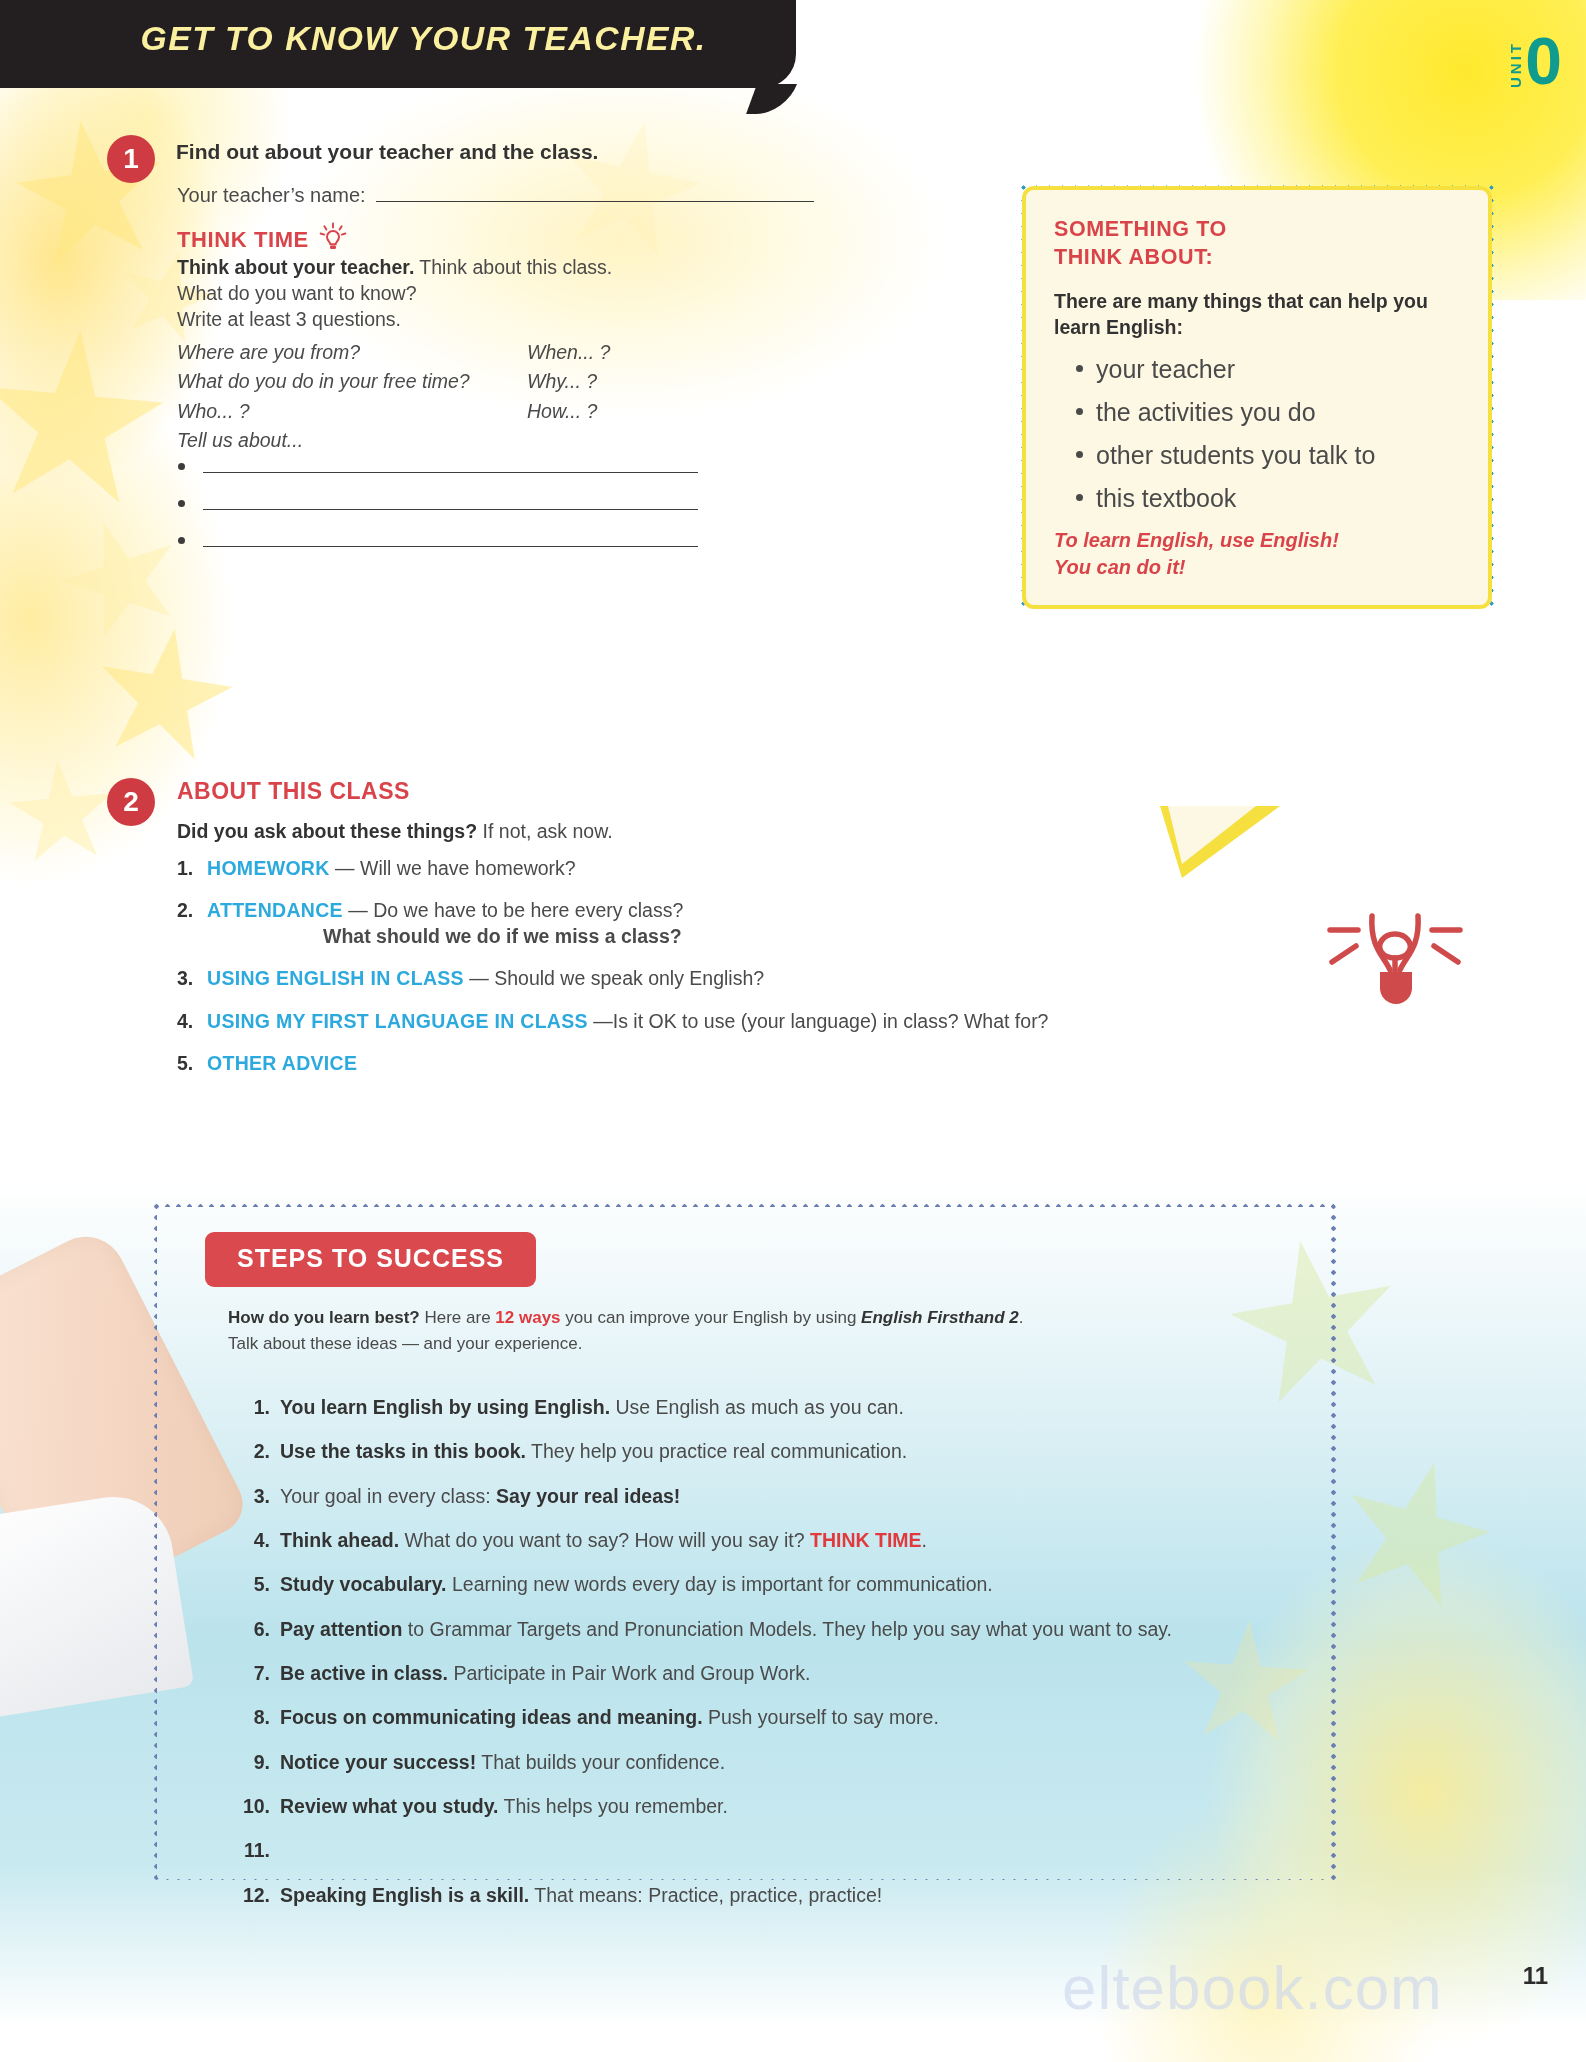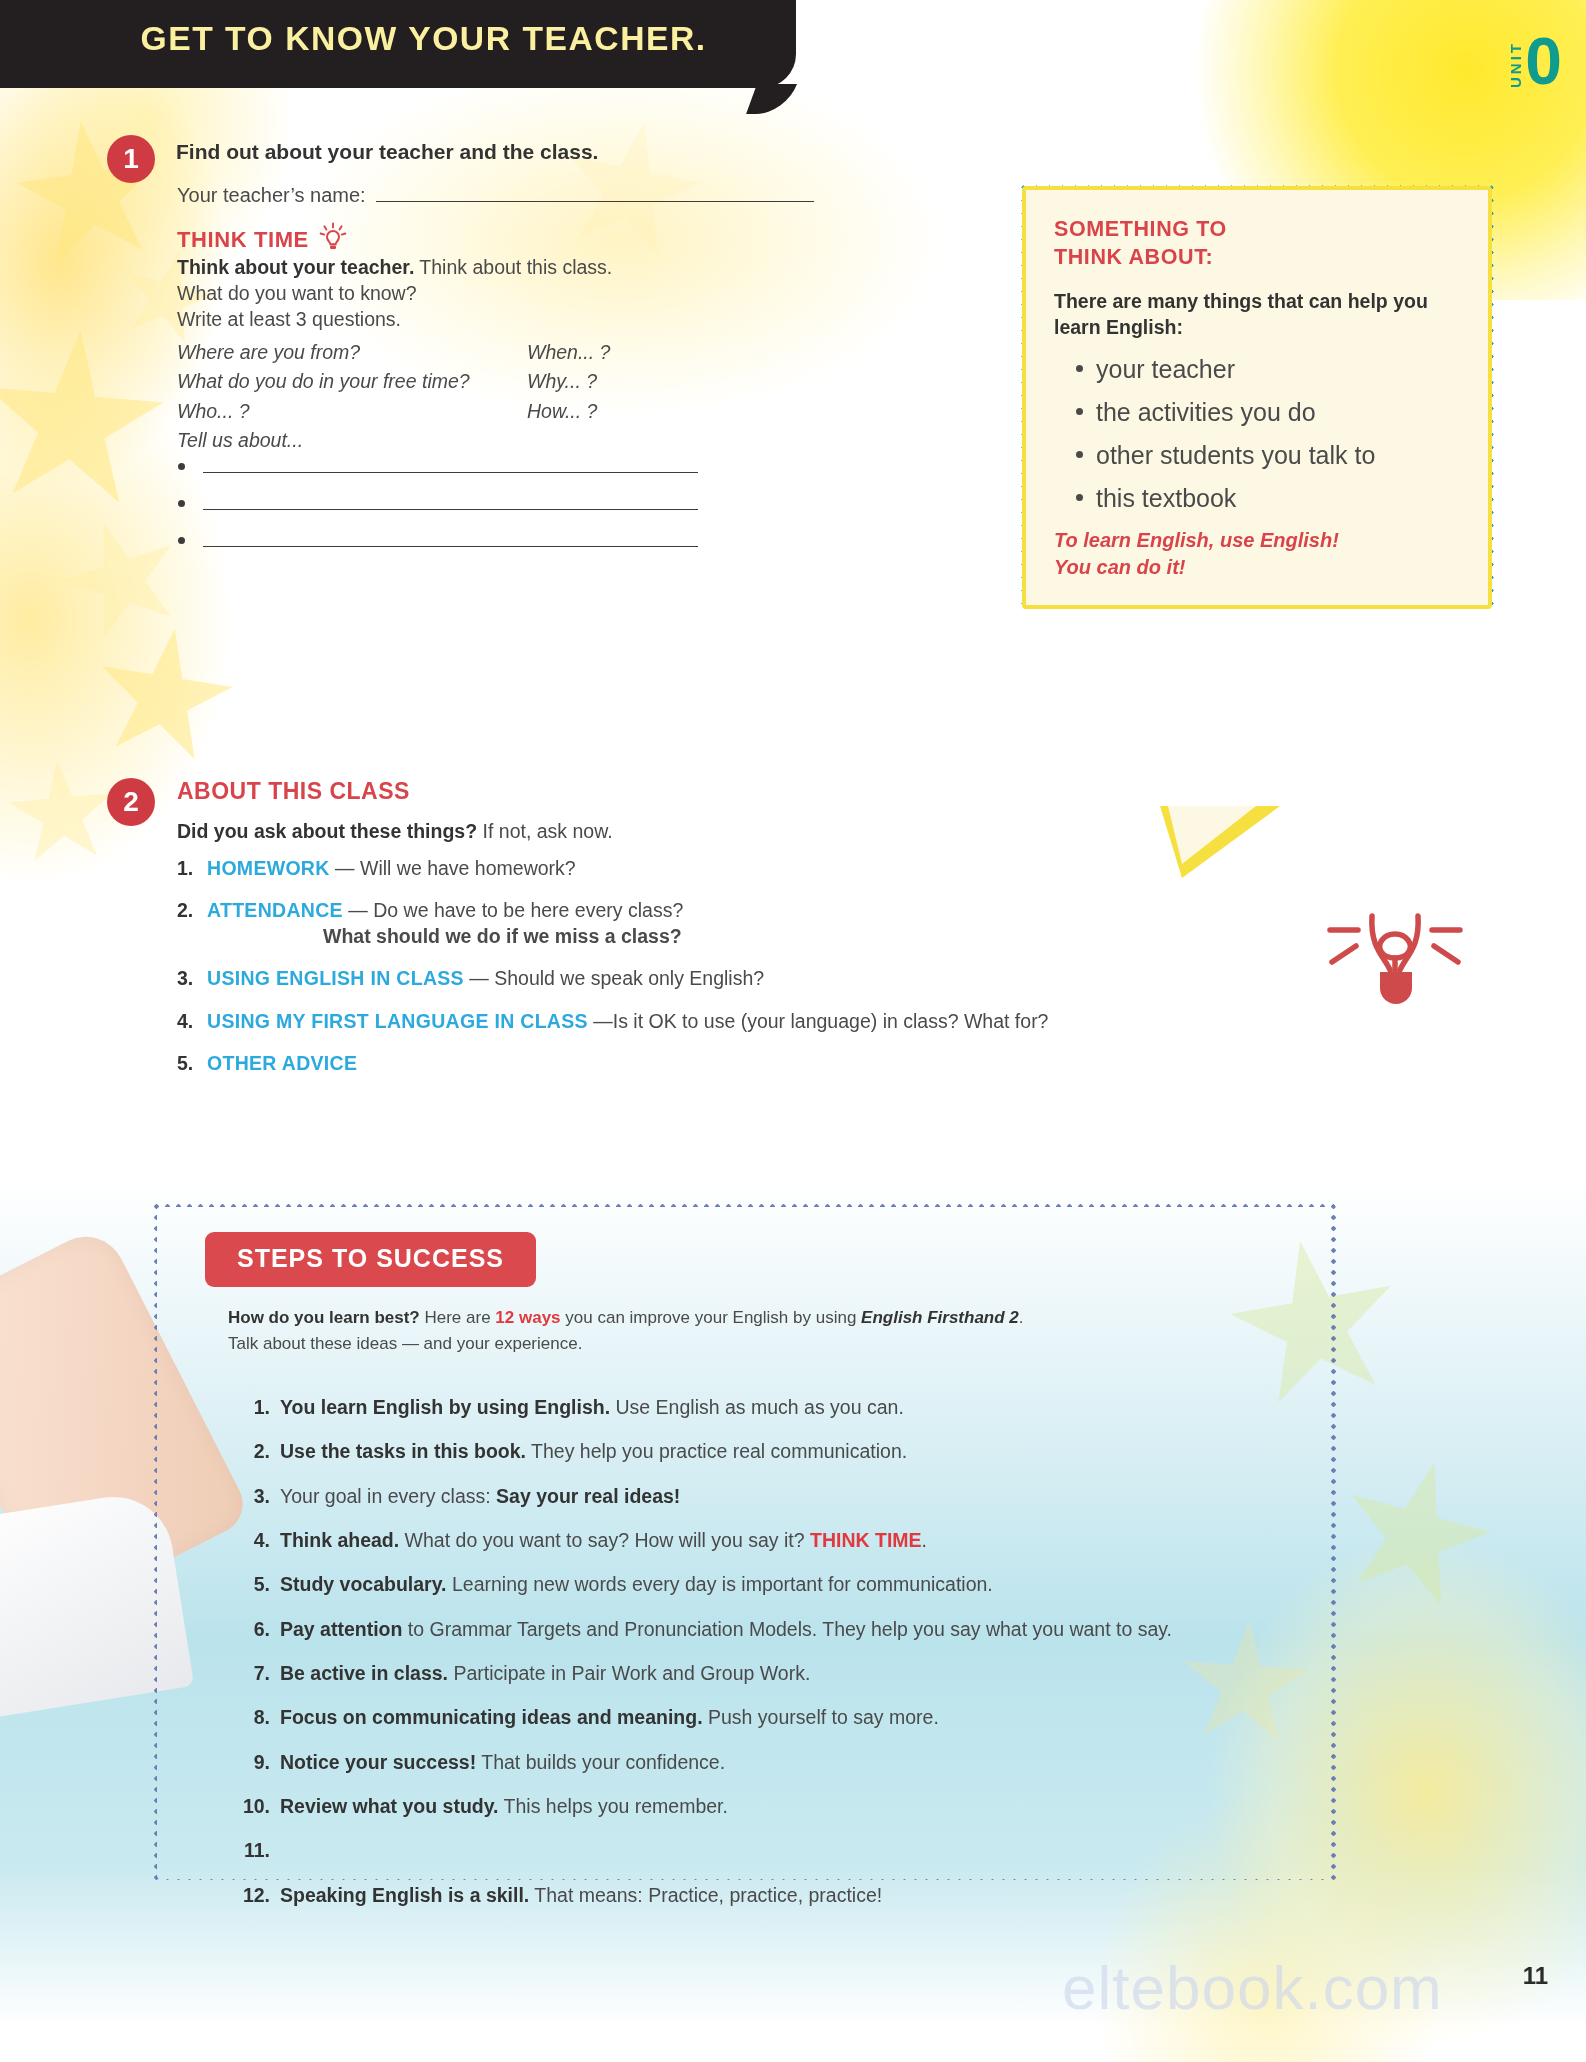--- a/index.html
+++ b/index.html
@@ -54,20 +54,21 @@
     position:absolute;left:-30px;top:250px;width:230px;height:200px;
     background:linear-gradient(160deg,#ffffff 0%,#f3f4f6 50%,#e7e9ec 100%);
     border-radius:40px 60px 10px 10px;transform:rotate(-9deg);
   }
 
   
   #header-bar{
     position:absolute;left:0;top:0;width:796px;height:88px;z-index:5;
     background:#231f20;
     border-bottom-right-radius:34px;
+    font-style:italic;
   }
   #header-bar:after{
     content:"";position:absolute;right:-1px;bottom:-26px;width:40px;height:30px;
     background:#231f20;border-bottom-right-radius:40px;
     transform:skewX(-20deg);transform-origin:top right;
   }
   #header-title{
     position:absolute;left:146px;top:20px;
     color:#fbf0a0;font-size:33px;font-weight:bold;letter-spacing:1.5px;
     font-family:"Liberation Sans","DejaVu Sans",sans-serif;
@@ -109,21 +110,21 @@
   #qcols .col.left{width:350px;}
 
   #write-lines{position:absolute;left:178px;top:458px;width:520px;}
   #write-lines .ln{display:flex;align-items:flex-end;margin-bottom:22px;}
   #write-lines .dot{width:7px;height:7px;border-radius:50%;background:#3c3c3c;margin-right:18px;margin-bottom:3px;}
   #write-lines .bar{flex:1;border-bottom:1.6px solid #3c3c3c;height:14px;}
 
   
   #callout{
     position:absolute;left:1022px;top:186px;width:470px;
-    background:#fdf8e3;border:4px solid #f5e03f;border-radius:4px;
+    background:#fdf8e3;border:4px solid #f5e03f;border-radius:12px;
     padding:26px 28px 24px 28px;box-sizing:border-box;
   }
   #callout:before{
     content:"";position:absolute;inset:-9px;border-radius:16px;
     background-image:radial-gradient(circle, #2e9bc9 1.9px, transparent 2.2px);
     background-size:13px 13px;z-index:-1;
     -webkit-mask:linear-gradient(#000,#000) content-box,linear-gradient(#000,#000);
     mask:linear-gradient(#000,#000) content-box,linear-gradient(#000,#000);
     -webkit-mask-composite:xor;mask-composite:exclude;padding:9px;
   }

